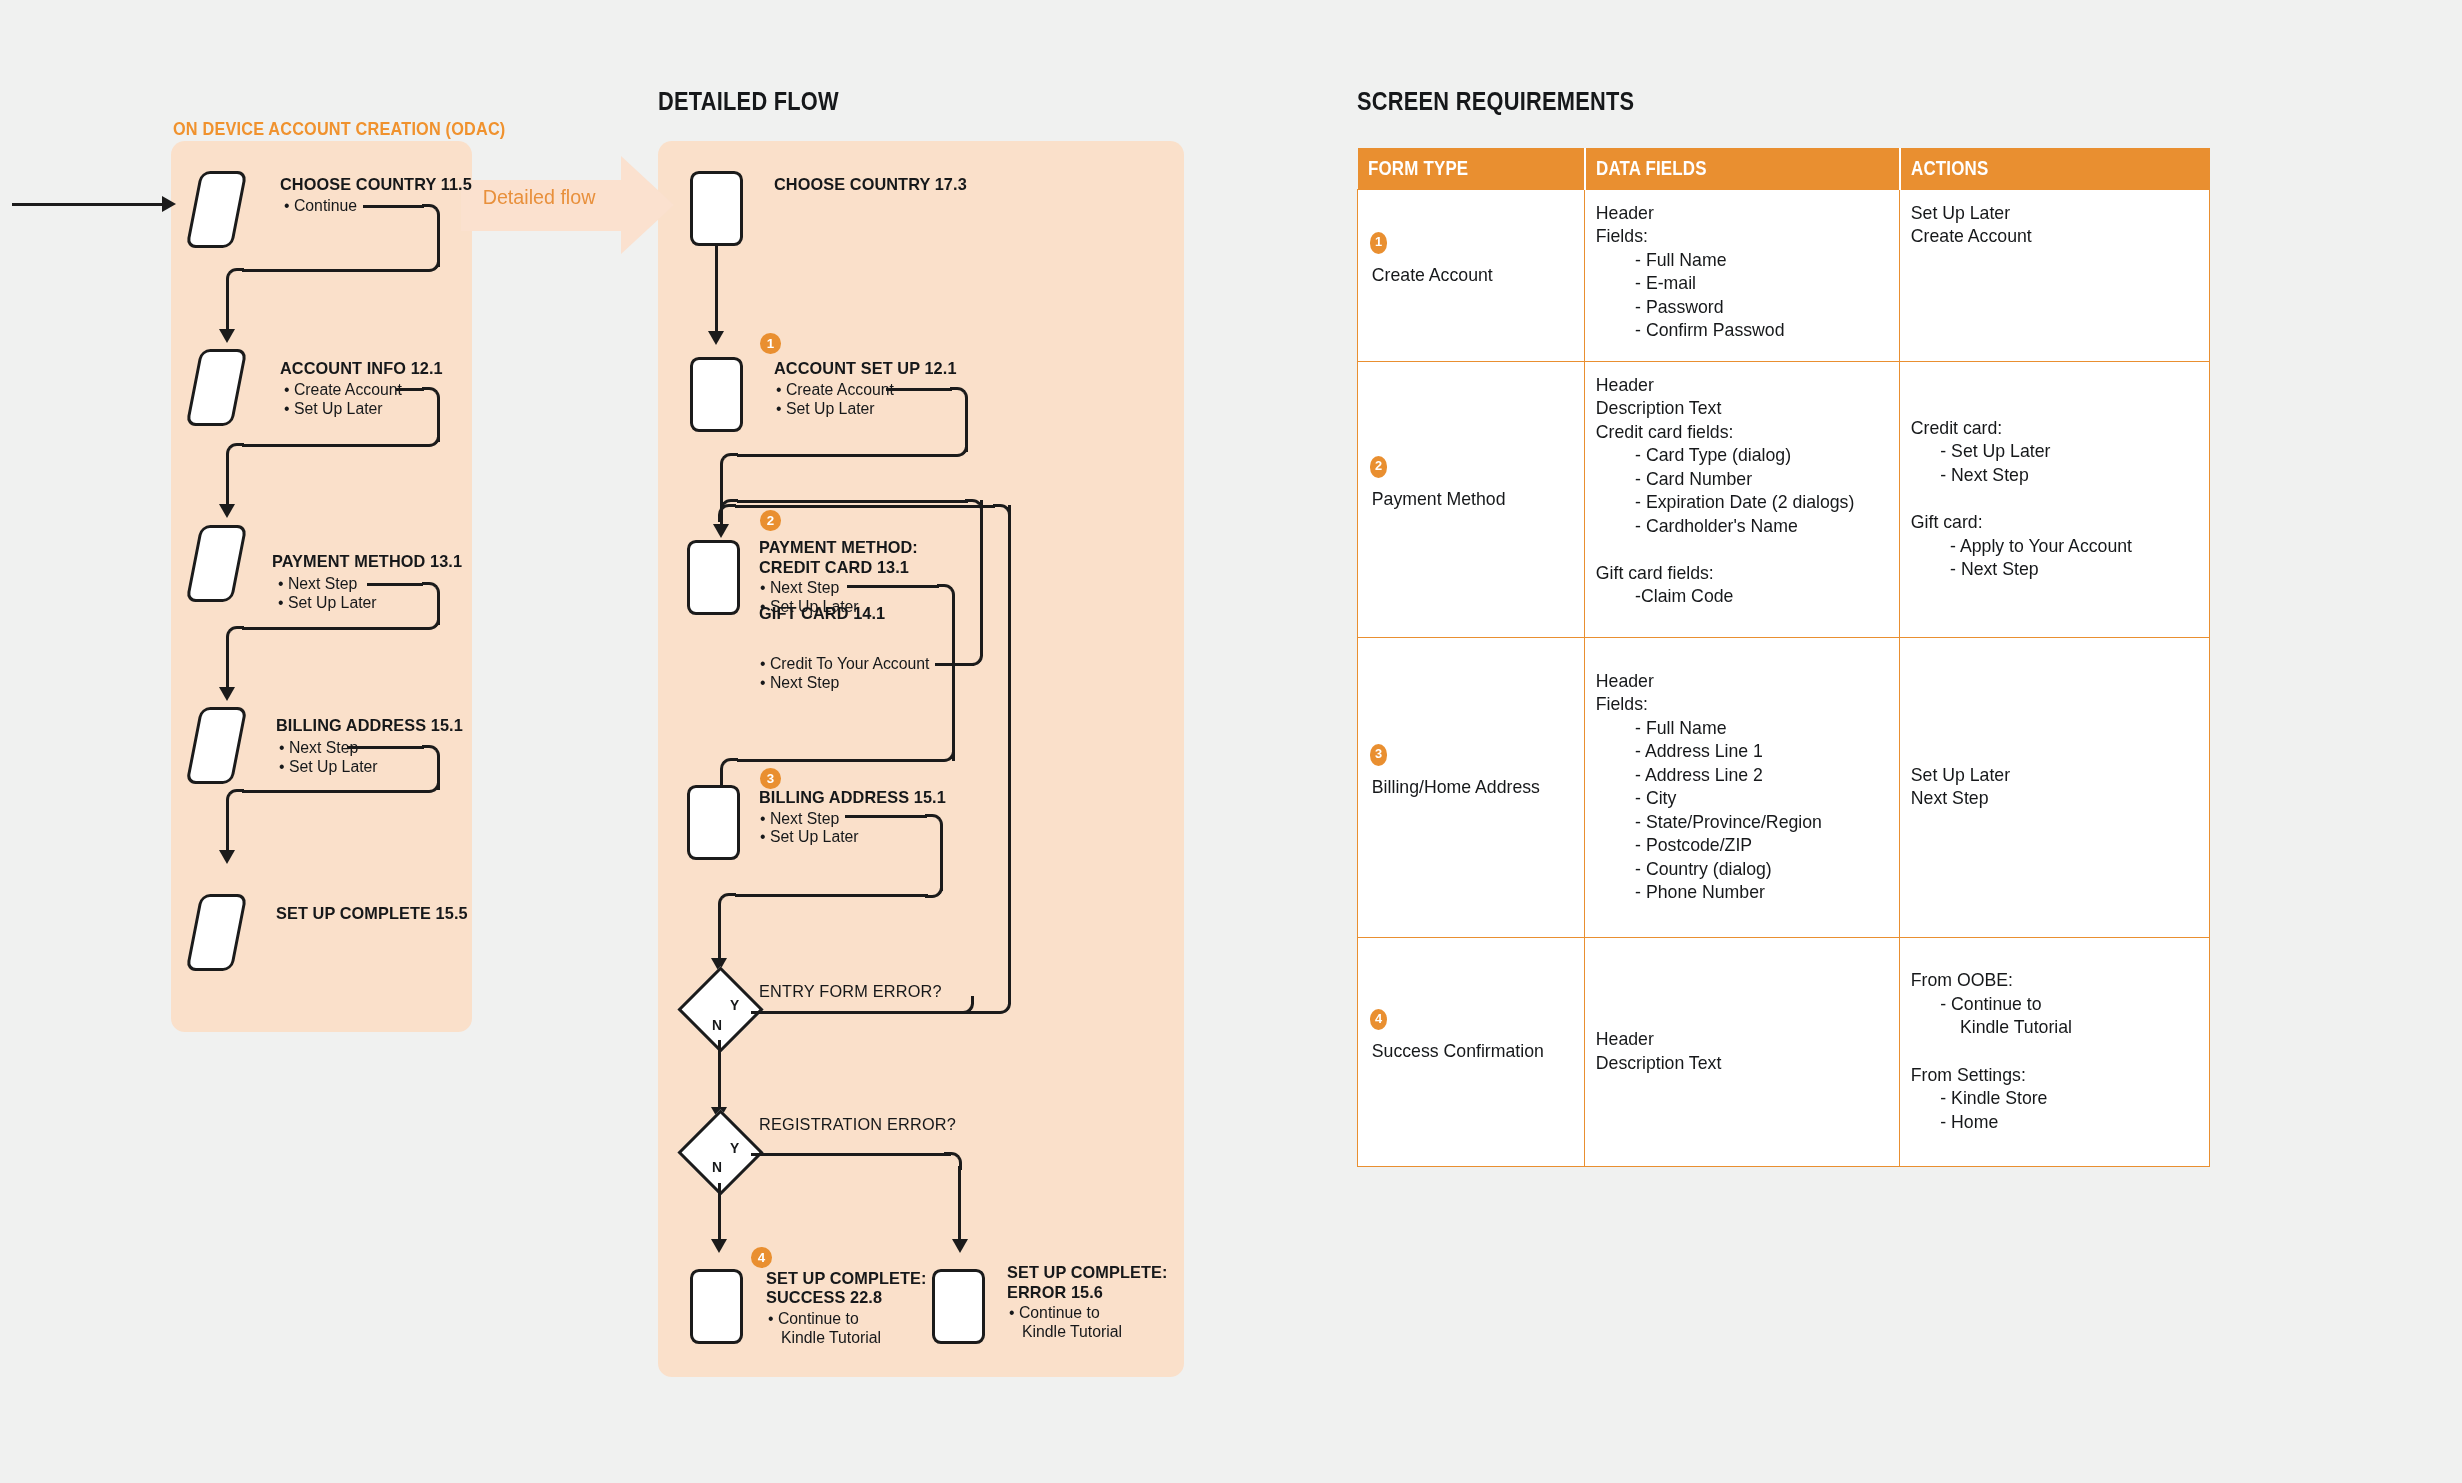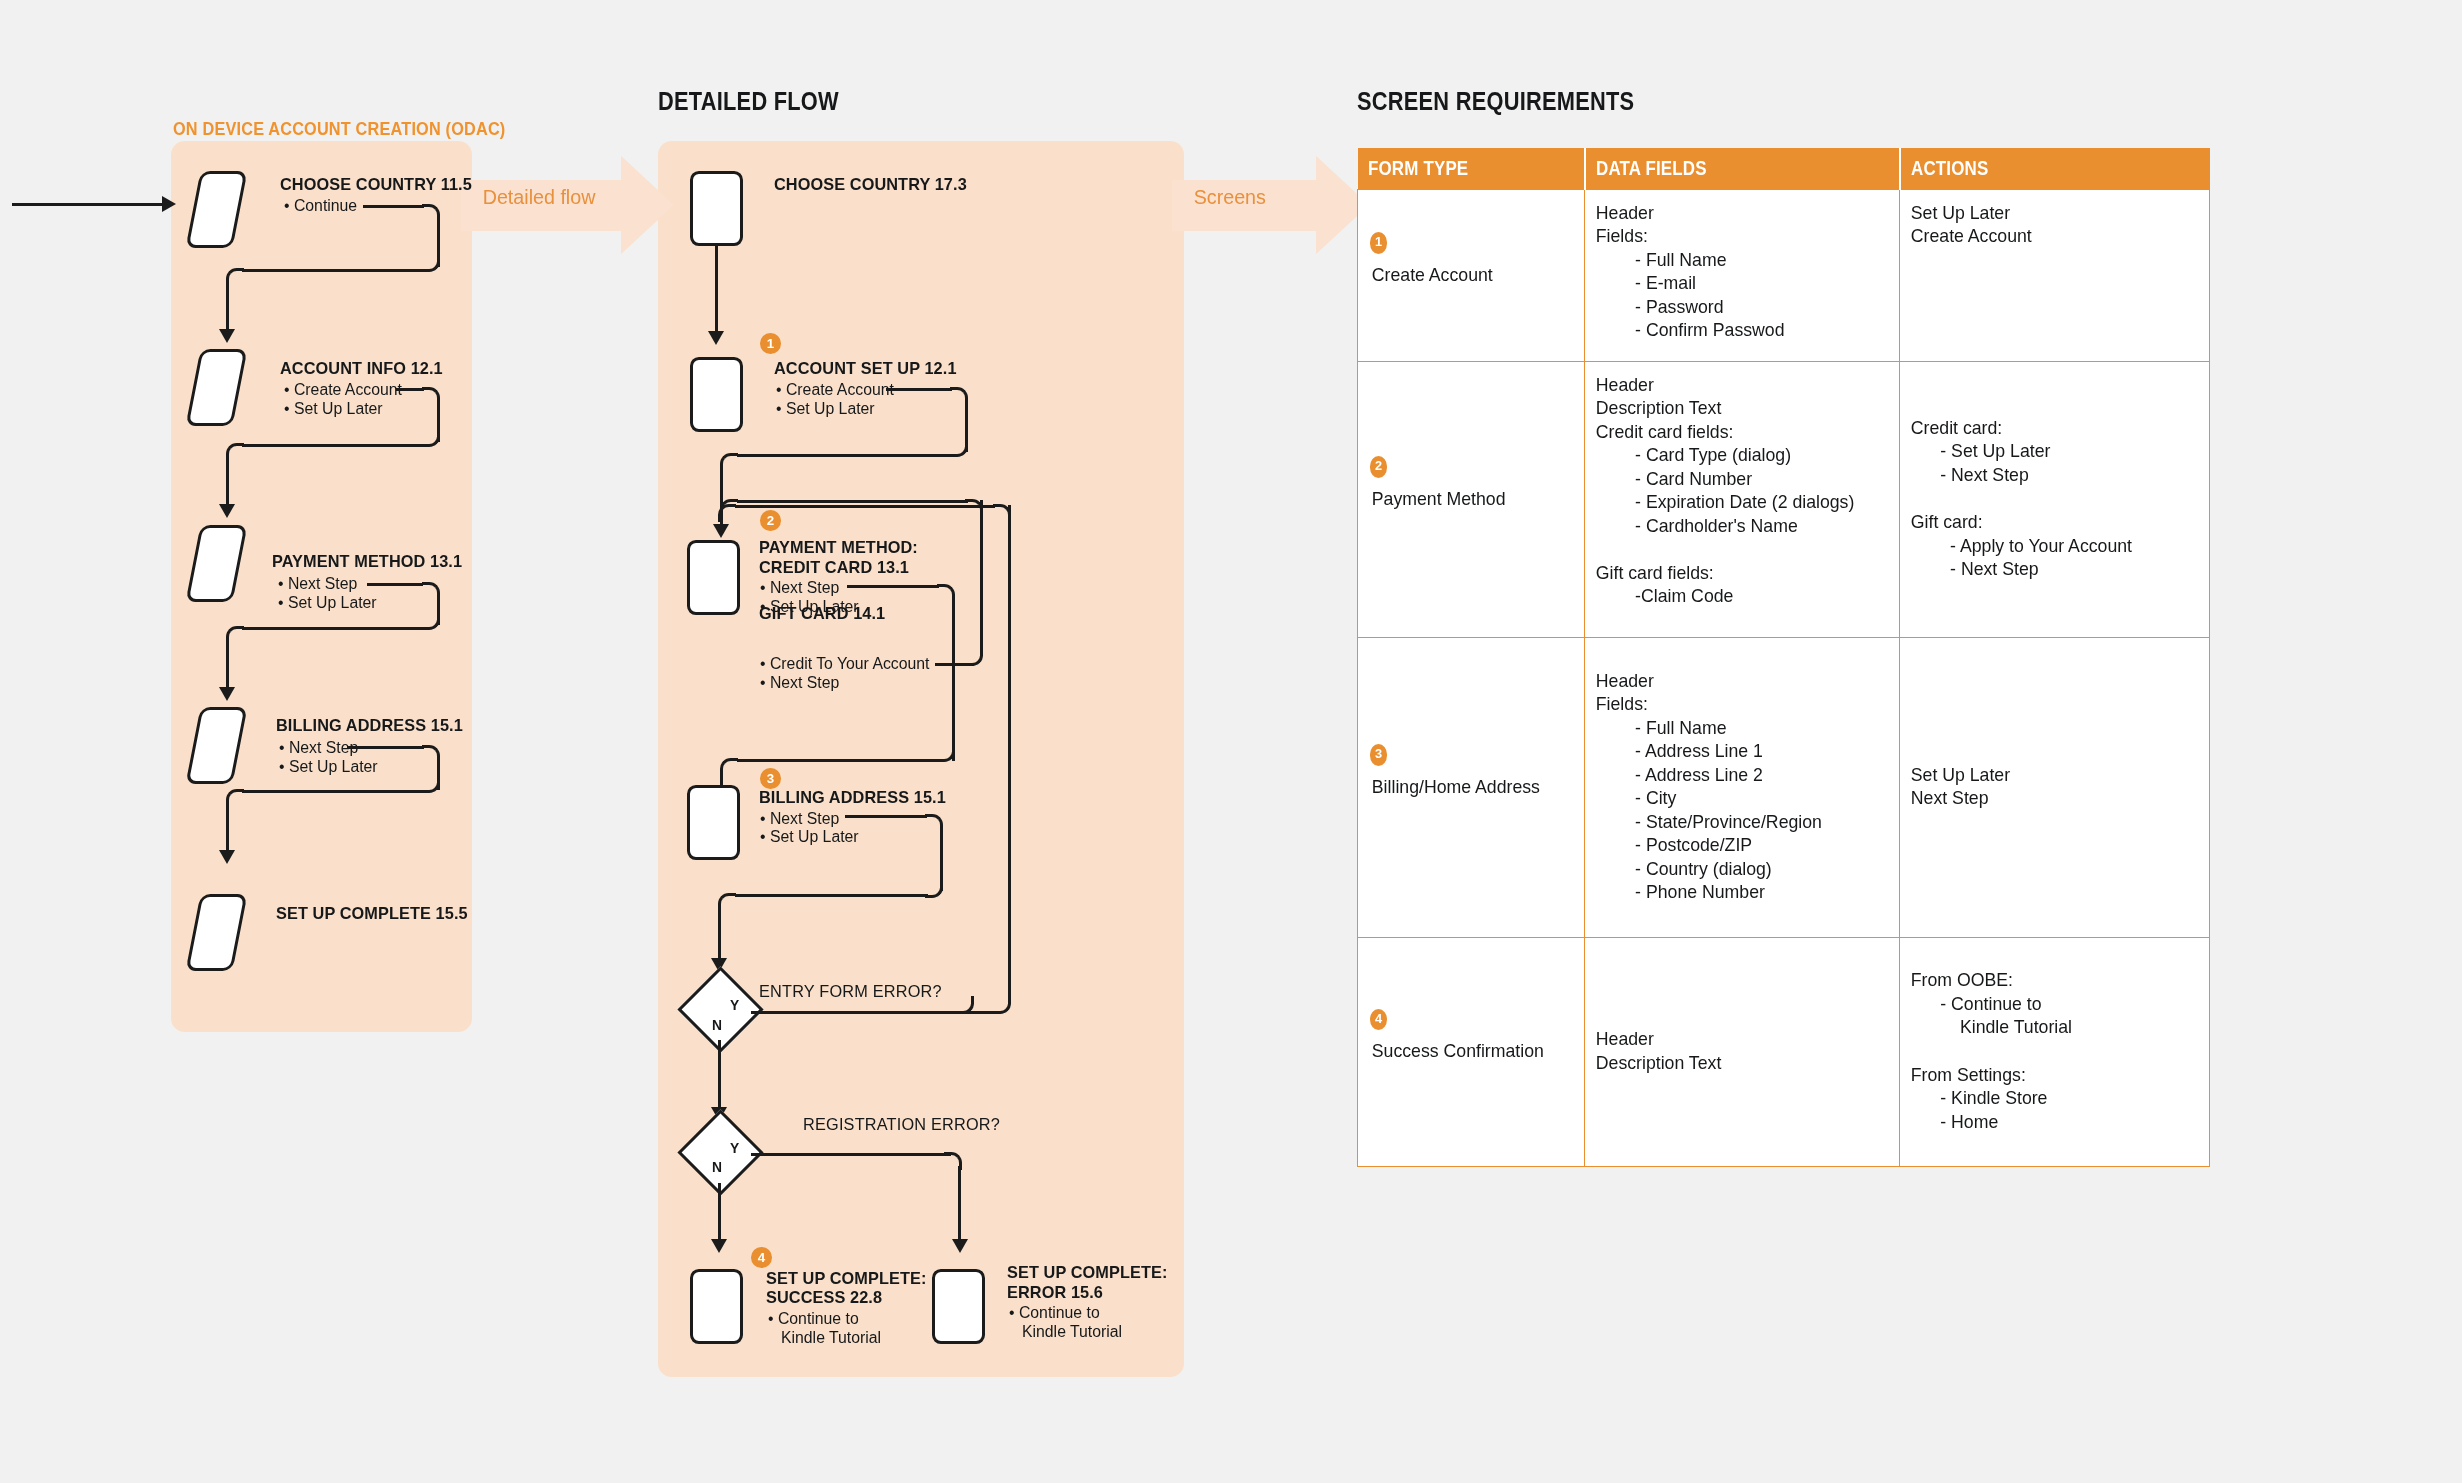--- a/index.html
+++ b/index.html
@@ -196,25 +196,20 @@
 
   <div class="ln lnh" style="left:11.8px; top:203px; width:154px;"></div>
   <div class="arrowhead right" style="left:162px; top:196px;"></div>
 
   <div class="big-arrow" style="left:461px; top:156px; width:213px; height:99px;">
     <div class="shaft"></div>
     <div class="head"></div>
     <div class="lbl">Detailed flow</div>
   </div>
 
-  <div class="big-arrow" style="left:1172px; top:156px; width:197px; height:99px;">
-    <div class="shaft"></div>
-    <div class="head"></div>
-    <div class="lbl">Screens</div>
-  </div>
 
   <div class="node-skew" style="left:193px; top:171px;"></div>
   <div class="n-title" style="left:280px; top:175px;">CHOOSE COUNTRY 11.5</div>
   <div class="n-bullet" style="left:284px; top:197px;">Continue</div>
 
   <div class="ln lnh" style="left:363px; top:205px; width:61px;"></div>
   <div class="corner c-tr" style="left:422px; top:204px; width:17.7px; height:63px; border-bottom:none;"></div>
   <div class="corner c-br" style="left:422px; top:254px; width:17.7px; height:17.7px;"></div>
   <div class="ln lnh" style="left:242px; top:269px; width:181px;"></div>
   <div class="corner c-tl" style="left:226px; top:268px; width:17.7px; height:17.7px;"></div>
@@ -330,21 +325,21 @@
   <div class="corner c-br" style="left:993px; top:996px; width:17.7px; height:17.7px;"></div>
   <div class="ln lnv" style="left:1008px; top:505px; height:493px;"></div>
   <div class="corner c-tr" style="left:993px; top:504px; width:17.7px; height:17.7px;"></div>
   <div class="ln lnh" style="left:735px; top:505px; width:260px;"></div>
   <div class="corner c-tl" style="left:718px; top:504px; width:17.7px; height:17.7px;"></div>
 
   <div class="ln lnv" style="left:718px; top:1040px; height:71px;"></div>
   <div class="arrowhead" style="left:711px; top:1107px;"></div>
 
   <div class="diamond" style="left:690px; top:1122px;"></div>
-  <div class="d-label" style="left:759px; top:1115px;margin-left:44px;">REGISTRATION ERROR?</div>
+  <div class="d-label" style="left:759px; top:1115px;">REGISTRATION ERROR?</div>
   <div class="yn" style="left:730px; top:1141px;">Y</div>
   <div class="yn" style="left:712px; top:1160px;">N</div>
 
   <div class="ln lnh" style="left:751px; top:1153px; width:200px;"></div>
   <div class="corner c-tr" style="left:944px; top:1152px; width:17.7px; height:17.7px;"></div>
   <div class="ln lnv" style="left:958px; top:1166px; height:77px;"></div>
   <div class="arrowhead" style="left:952px; top:1239px;"></div>
 
   <div class="ln lnv" style="left:718px; top:1183px; height:61px;"></div>
   <div class="arrowhead" style="left:711px; top:1239px;"></div>

